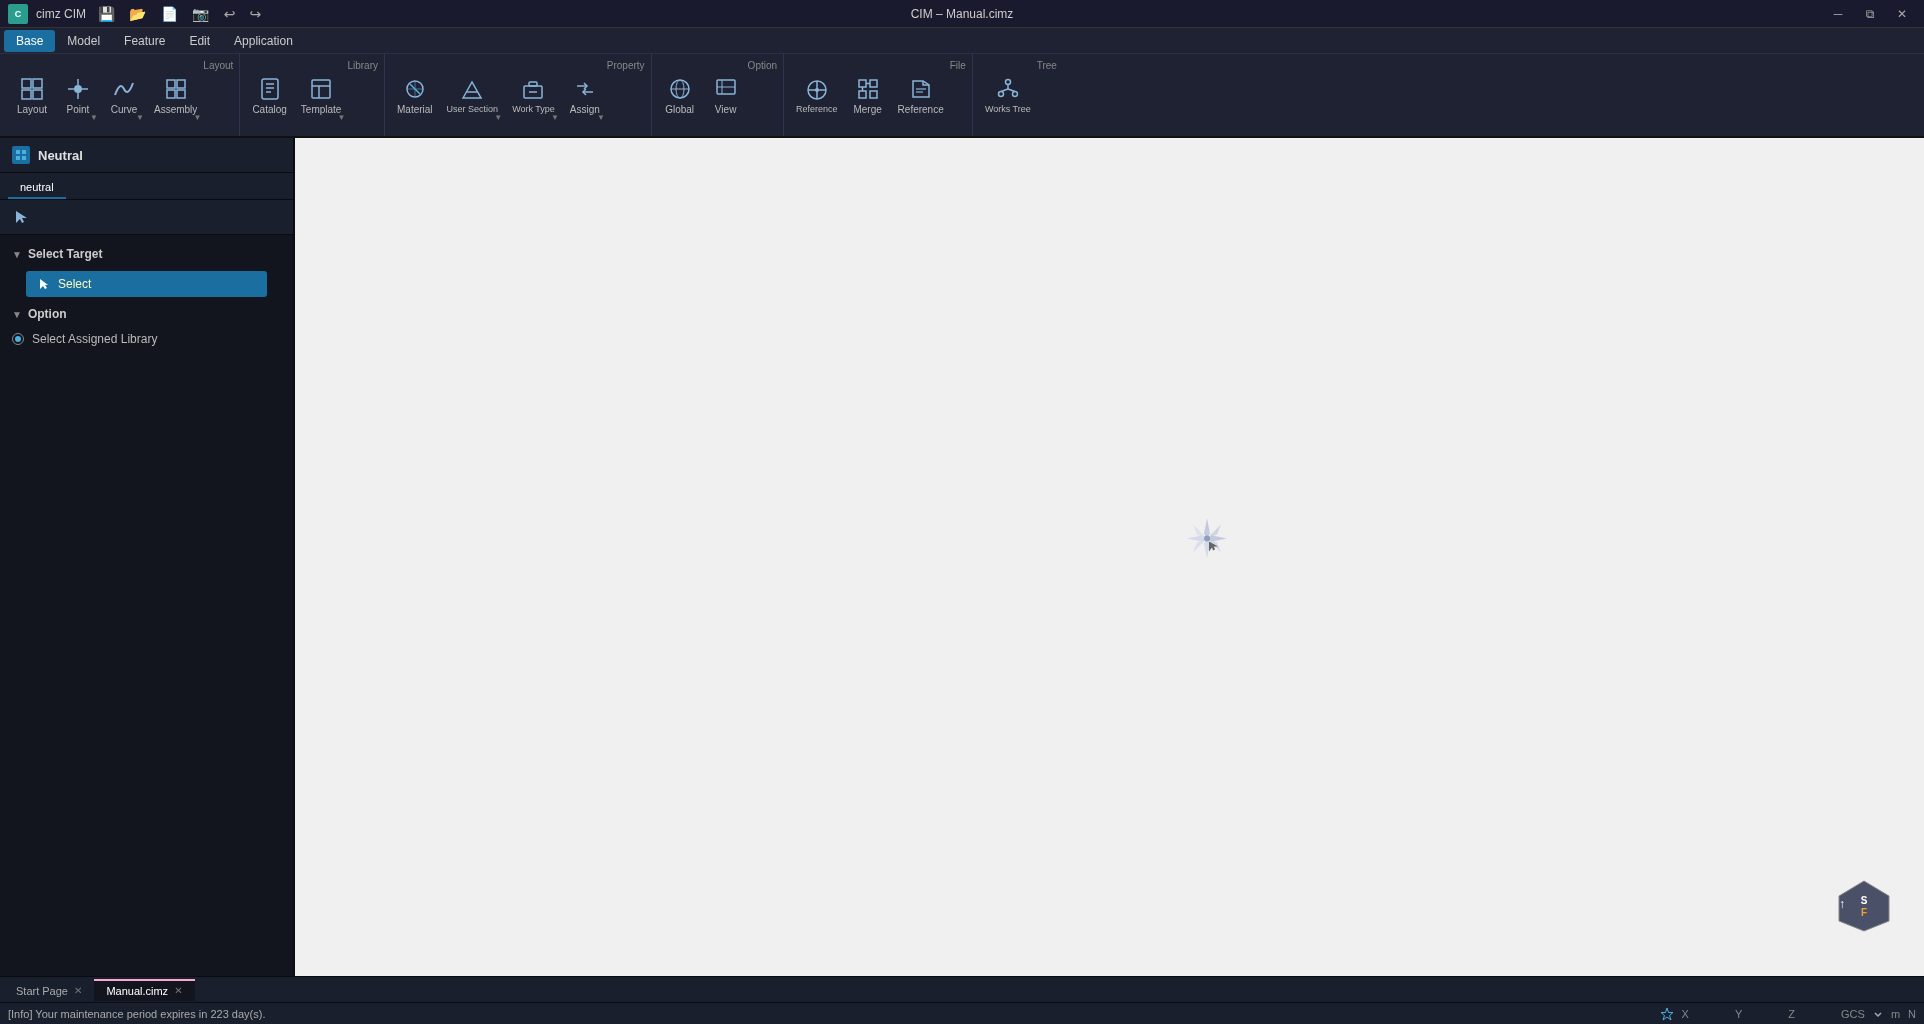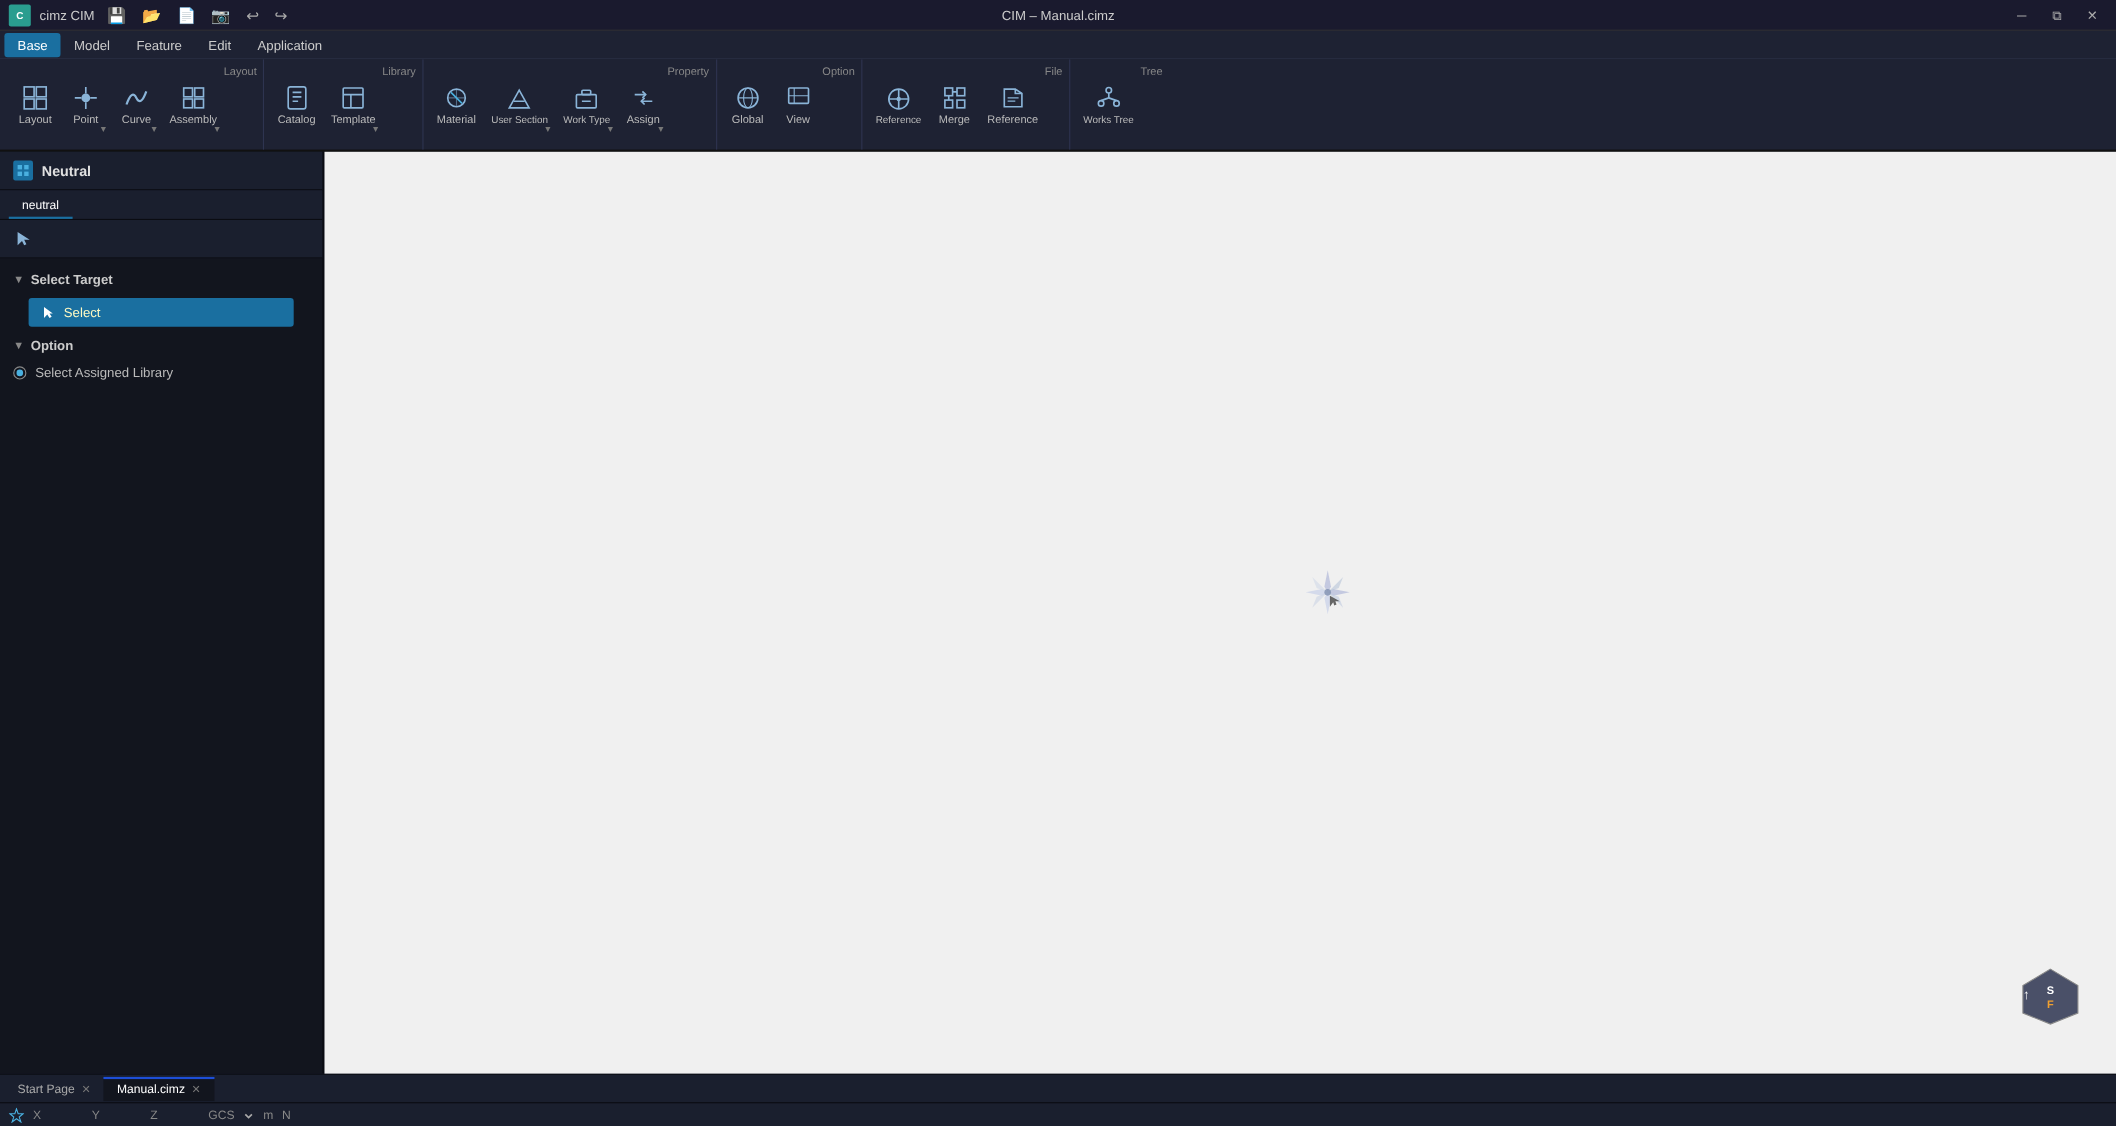--- a/index.html
+++ b/index.html
@@ -352,21 +352,21 @@
       color: #aaa;
       cursor: pointer;
       display: flex;
       align-items: center;
       gap: 4px;
       border-top: 2px solid transparent;
     }
     .btm-tab.active {
       background: #12151e;
       color: white;
-      border-top: 2px solid #1d4ed8;
+      border-top: 2px solid #f9a8d4;
     }
     .btm-tab-close {
       font-size: 10px;
       color: #777;
       margin-left: 2px;
     }
 
     .coords-section {
       display: flex;
       align-items: center;
@@ -732,20 +732,21 @@
       <span>Start Page</span>
       <span class="btm-tab-close">✕</span>
     </div>
     <div class="btm-tab active">
       <span>Manual.cimz</span>
       <span class="btm-tab-close">✕</span>
     </div>
   </div>
 
   <div id="status-bar">
+    <span class="status-info">[Info] Your maintenance period expires in 223 day(s).</span>
     <div class="coords-section">
       <svg width="14" height="14" viewBox="0 0 14 14">
           <polygon points="7,1 8.5,5.5 13,5.5 9.5,8.5 11,13 7,10 3,13 4.5,8.5 1,5.5 5.5,5.5" fill="none" stroke="#4ab0e0" stroke-width="1"></polygon>
         </svg>
       <span class="coord-label">X</span>
       <span class="coord-value"></span>
       <span class="coord-label">Y</span>
       <span class="coord-value"></span>
       <span class="coord-label">Z</span>
       <span class="coord-value"></span>

